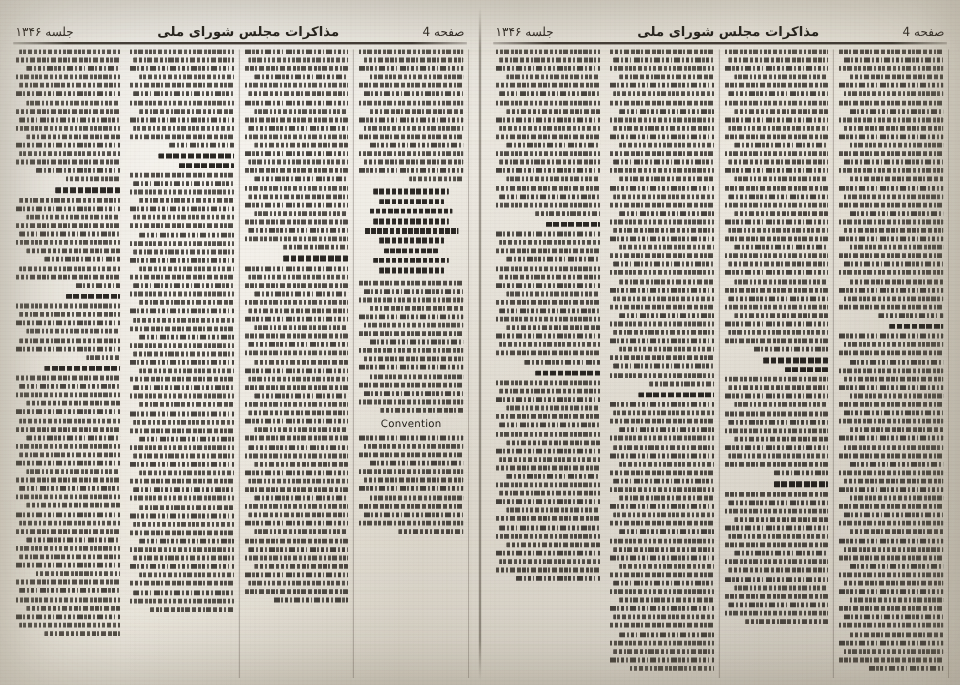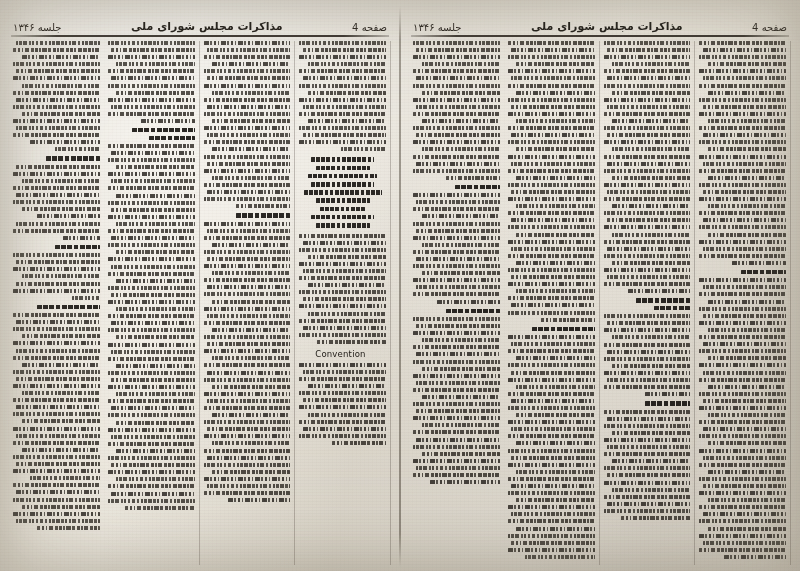--- a/index.html
+++ b/index.html
@@ -445,21 +445,21 @@
             <div class="ln v3 s90"></div>
           <div class="ln"></div>
             <div class="ln v2 s96"></div>
             <div class="ln v3"></div>
             <div class="ln s90"></div>
           <div class="ln v2"></div>
             <div class="ln v3 s96"></div>
             <div class="ln"></div>
             <div class="ln v2 s80"></div>
         </div>
-        <div style="direction:ltr;text-align:left;font-size:8.5px;color:#1e1a15;margin:3px 0 4px 16px;letter-spacing:.2px;">Convention</div>
+        <div style="direction:ltr;text-align:center;font-size:8.5px;color:#1e1a15;margin:3px 0 4px 0;letter-spacing:.2px;">Convention</div>
         <div class="para">
           <div class="ln v3"></div>
             <div class="ln s96"></div>
             <div class="ln v2"></div>
             <div class="ln v3 s90"></div>
           <div class="ln"></div>
             <div class="ln v2 s96"></div>
             <div class="ln v3"></div>
             <div class="ln s90"></div>
           <div class="ln v2"></div>

